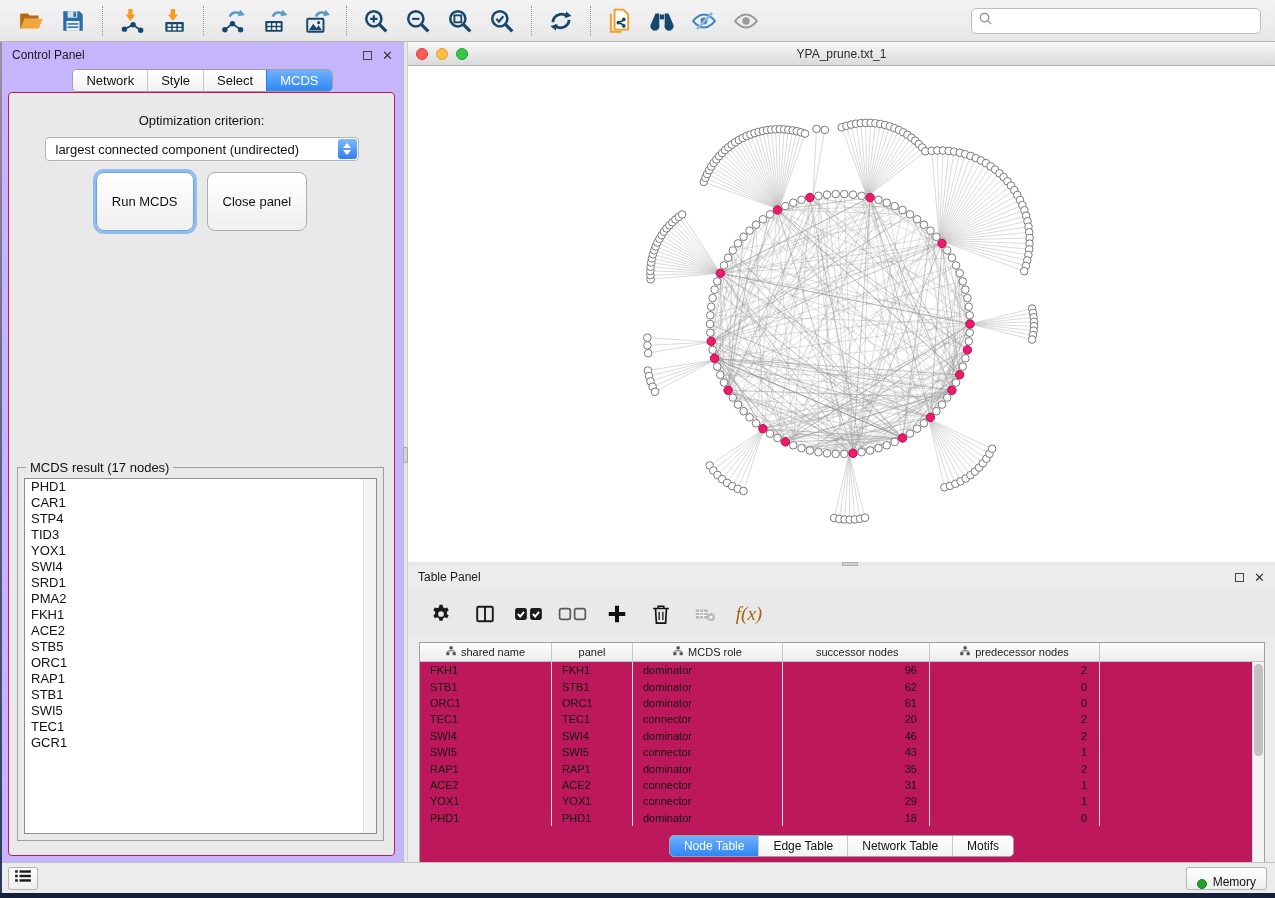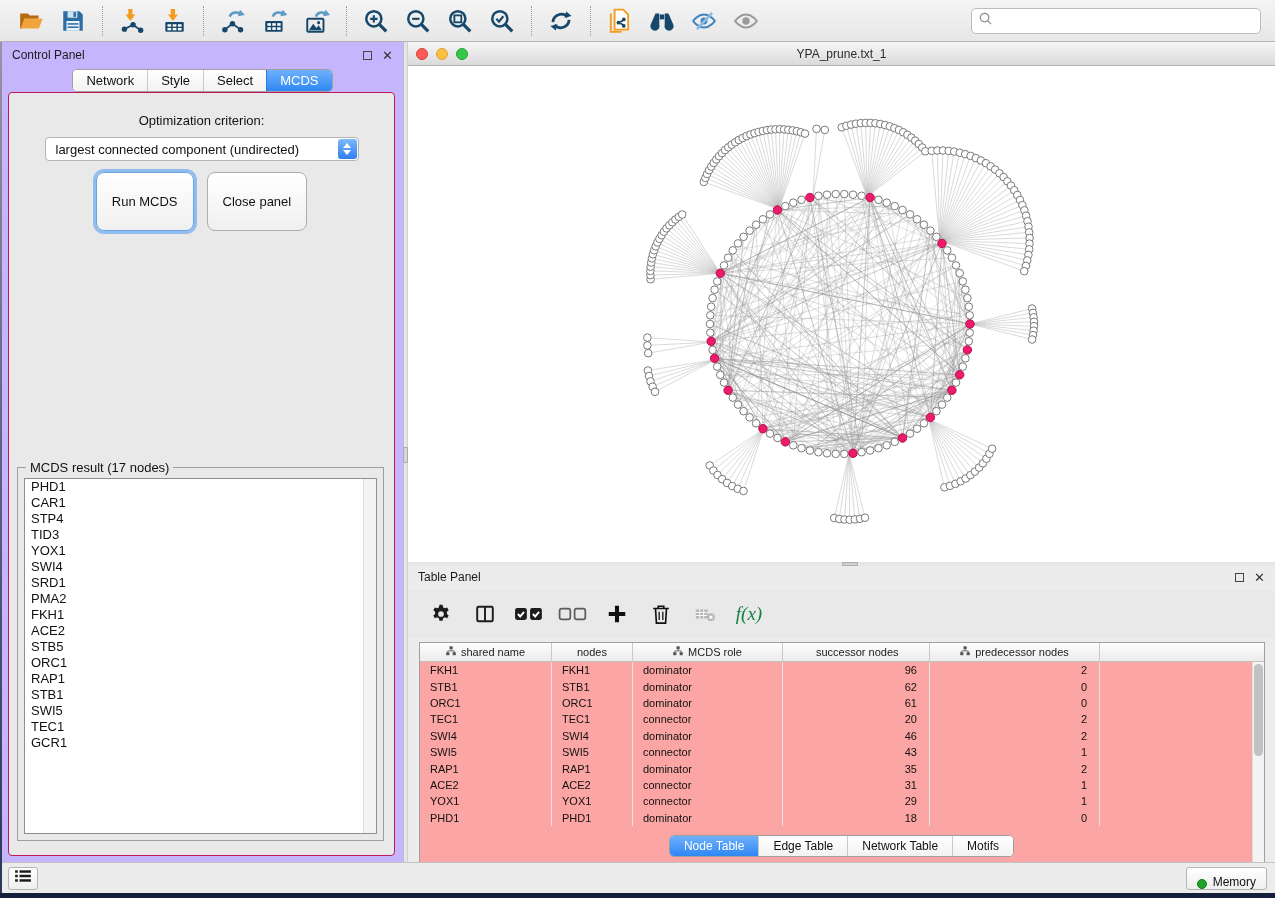--- a/index.html
+++ b/index.html
@@ -81,22 +81,22 @@
   .net-canvas svg { width:100%; height:100%; display:block; }
 
   
   .table-panel { position:absolute; left:408px; right:0; top:566px; bottom:31px; background:#ececec; }
   .tp-header { height:22px; display:flex; align-items:center; padding:0 10px; font-size:12px; color:#1b1b1b; }
   .tp-toolbar { position:absolute; top:24px; left:0; right:0; height:48px; background:#e9e9e9;
      display:flex; align-items:center; gap:10px; padding-left:16px; }
   .tpi { width:34px; height:26px; display:inline-flex; align-items:center; justify-content:center; }
   .tpi svg { width:22px; height:22px; }
   .tpi.wide svg { width:30px; }
-  .fx { font-family:"Liberation Serif","DejaVu Serif",serif; font-style:italic; font-size:19px; color:#15803d; }
-  .tbl { position:absolute; left:11px; right:10px; top:76px; height:222px; background:#fca5a5; border:1px solid #9f9f9f; }
+  .fx { font-family:"Liberation Serif","DejaVu Serif",serif; font-style:italic; font-size:19px; color:#a16207; }
+  .tbl { position:absolute; left:11px; right:10px; top:76px; height:222px; background:#be185d; border:1px solid #9f9f9f; }
   .tbl-head { display:flex; height:19px; background:linear-gradient(#fdfdfd,#ececec); border-bottom:1px solid #c2c2c2; }
   .th { display:flex; align-items:center; justify-content:center; gap:5px; font-size:11px; color:#222;
      border-right:1px solid #c8c8c8; overflow:hidden; white-space:nowrap; }
   .th svg { width:10px; height:10px; flex:none; }
   .th .sort { font-size:9px; color:#444; }
   .tbl-body { position:absolute; left:0; right:12px; top:19px; bottom:0; overflow:hidden; }
   .tr { display:flex; height:16.4px; align-items:center; }
   .td { font-size:11px; color:#111; white-space:nowrap; overflow:hidden; border-right:1px solid #e4e4e4; height:100%; display:flex; align-items:center; }
   .td.al { padding-left:10px; }
   .td.ar { justify-content:flex-end; padding-right:12px; }
@@ -1077,21 +1077,21 @@
                 <g fill="#555">
                   <rect x="3.5" y="0.3" width="3.2" height="3"></rect>
                   <rect x="0.2" y="6.2" width="3.2" height="3"></rect>
                   <rect x="6.6" y="6.2" width="3.2" height="3"></rect>
                 </g>
                 <path stroke="#555" stroke-width="0.8" fill="none" d="M5 3.3v1.6M1.8 6.2V4.9h6.4v1.3"></path>
               </svg></span>
             <span>shared name</span>
           </div>
           <div class="th" style="width: 81px;">
-            <span>nodes</span>
+            <span>panel</span>
           </div>
           <div class="th" style="width: 150px;">
             <span><svg viewBox="0 0 10 10">
                 <g fill="#555">
                   <rect x="3.5" y="0.3" width="3.2" height="3"></rect>
                   <rect x="0.2" y="6.2" width="3.2" height="3"></rect>
                   <rect x="6.6" y="6.2" width="3.2" height="3"></rect>
                 </g>
                 <path stroke="#555" stroke-width="0.8" fill="none" d="M5 3.3v1.6M1.8 6.2V4.9h6.4v1.3"></path>
               </svg></span>

